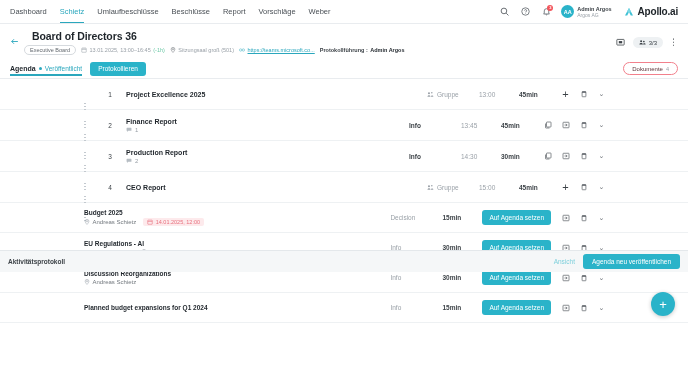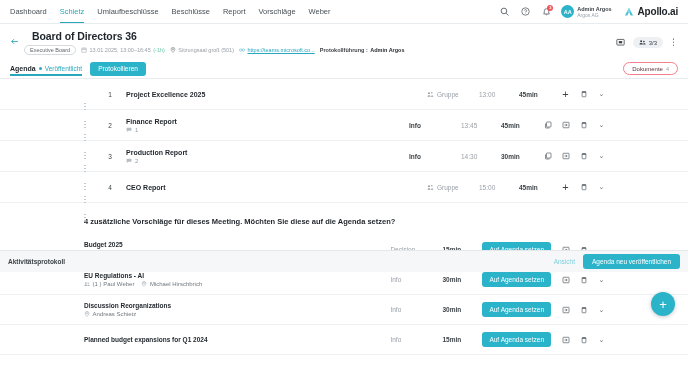--- a/index.html
+++ b/index.html
@@ -449,21 +449,20 @@
           <svg viewBox="0 0 16 16" fill="none" stroke="currentColor" stroke-width="1.3">
               <path d="M3.5 4.5h9"></path>
               <path d="M5 4.5V3h6v1.5"></path>
               <rect x="4.2" y="4.5" width="7.6" height="9" rx="1"></rect>
             </svg>
         </span>
         <span class="a chev">⌄</span>
       </div>
     </div>
 
-    <div class="sugg-head">4 zusätzliche Vorschläge für dieses Meeting. Möchten Sie diese auf die Agenda setzen?</div>
 
     <div class="srow">
       <div class="sinfo">
         <div class="stitle">Budget 2025</div>
         <div class="smeta">
           <span class="smeta-item">
             <svg viewBox="0 0 16 16" fill="none" stroke="#9aa1a8" stroke-width="1.4">
                 <path d="M8 14.5s5-5 5-8.5a5 5 0 1 0-10 0c0 3.5 5 8.5 5 8.5z"></path>
                 <circle cx="8" cy="6" r="1.8"></circle>
               </svg>

